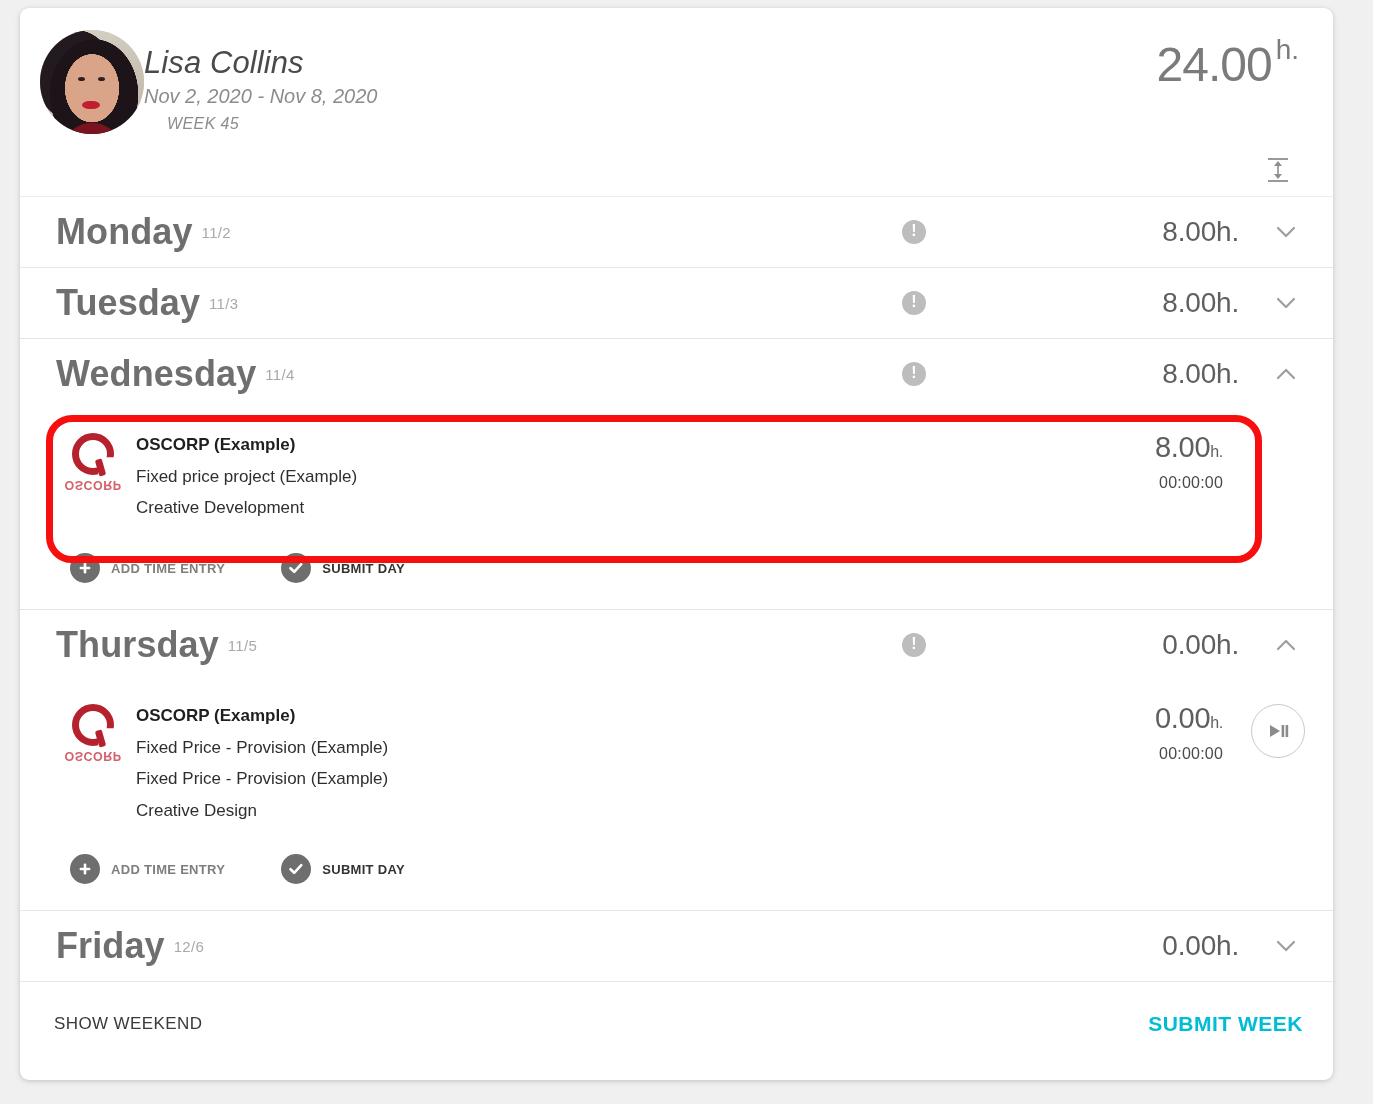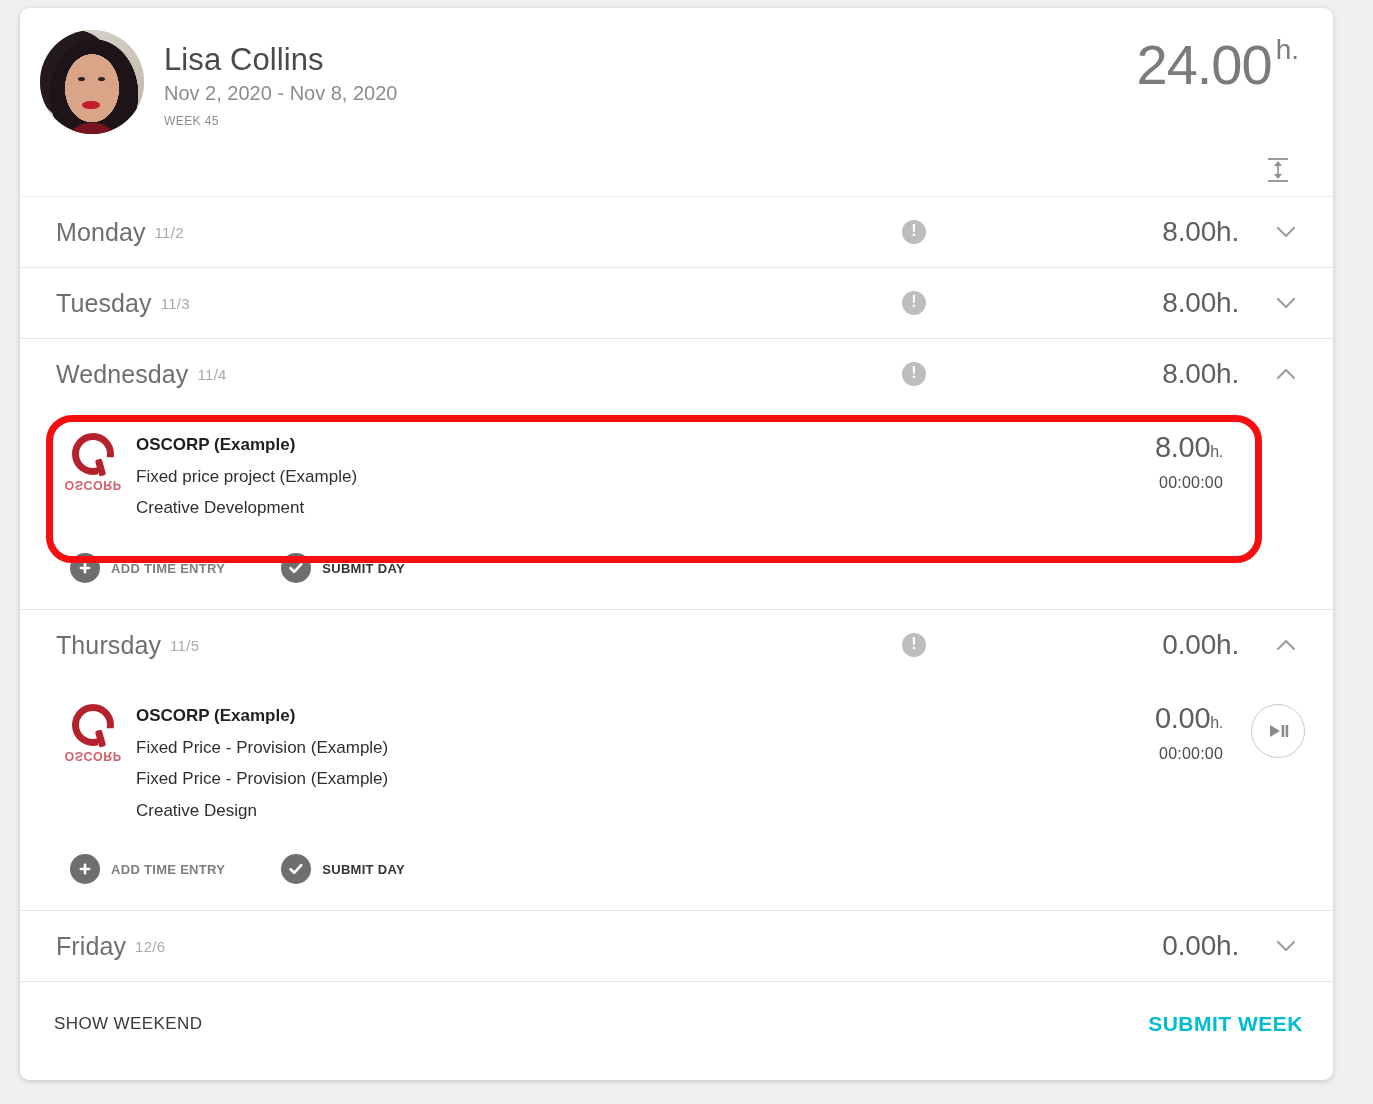--- a/index.html
+++ b/index.html
@@ -30,22 +30,22 @@
   }
 
   
   .header {
     position: relative;
     height: 188px;
     padding: 22px 28px 0 20px;
   }
   .user-block {
     display: flex;
-    align-items: flex-start;
-    gap: 20px;
+    align-items: flex-end;
+    font-style: italic;
   }
   .avatar {
     width: 104px;
     height: 104px;
     border-radius: 50%;
     flex: 0 0 104px;
     overflow: hidden;
     position: relative;
     background: #cdc6bb;
   }
@@ -84,37 +84,38 @@
     letter-spacing: .1px;
     line-height: 36px;
   }
   .user-range {
     font-size: 20px;
     color: #8c8c8c;
     margin-top: 4px;
     line-height: 22px;
   }
   .user-week {
-    font-size: 12px;
+    font-size: 16px;
     color: #8c8c8c;
     margin-top: 7px;
     letter-spacing: .4px;
     line-height: 20px;
+    margin-left: 23px;
   }
 
   .total {
     position: absolute;
     right: 34px;
     top: 20px;
     display: flex;
     align-items: flex-start;
     color: #7b7b7b;
   }
   .total-value {
-    font-size: 56px;
+    font-size: 48px;
     font-weight: 300;
     line-height: 74px;
     letter-spacing: -1px;
   }
   .total-unit {
     font-size: 28px;
     font-weight: 300;
     line-height: 36px;
     margin-left: 4px;
     margin-top: 4px;
@@ -141,23 +142,23 @@
     position: relative;
     height: 70px;
     display: flex;
     align-items: center;
     padding: 0 28px 0 36px;
     cursor: pointer;
   }
   .day-row.expanded-row { height: 64px; justify-content: space-between; }
 
   .day-name {
-    font-size: 25px;
+    font-size: 36px;
     color: #6f6f6f;
-    font-weight: 400;
+    font-weight: 700;
     letter-spacing: .1px;
   }
   .day-date {
     font-size: 15px;
     color: #a9a9a9;
     margin-left: 9px;
     letter-spacing: .3px;
   }
 
   .day-right {

